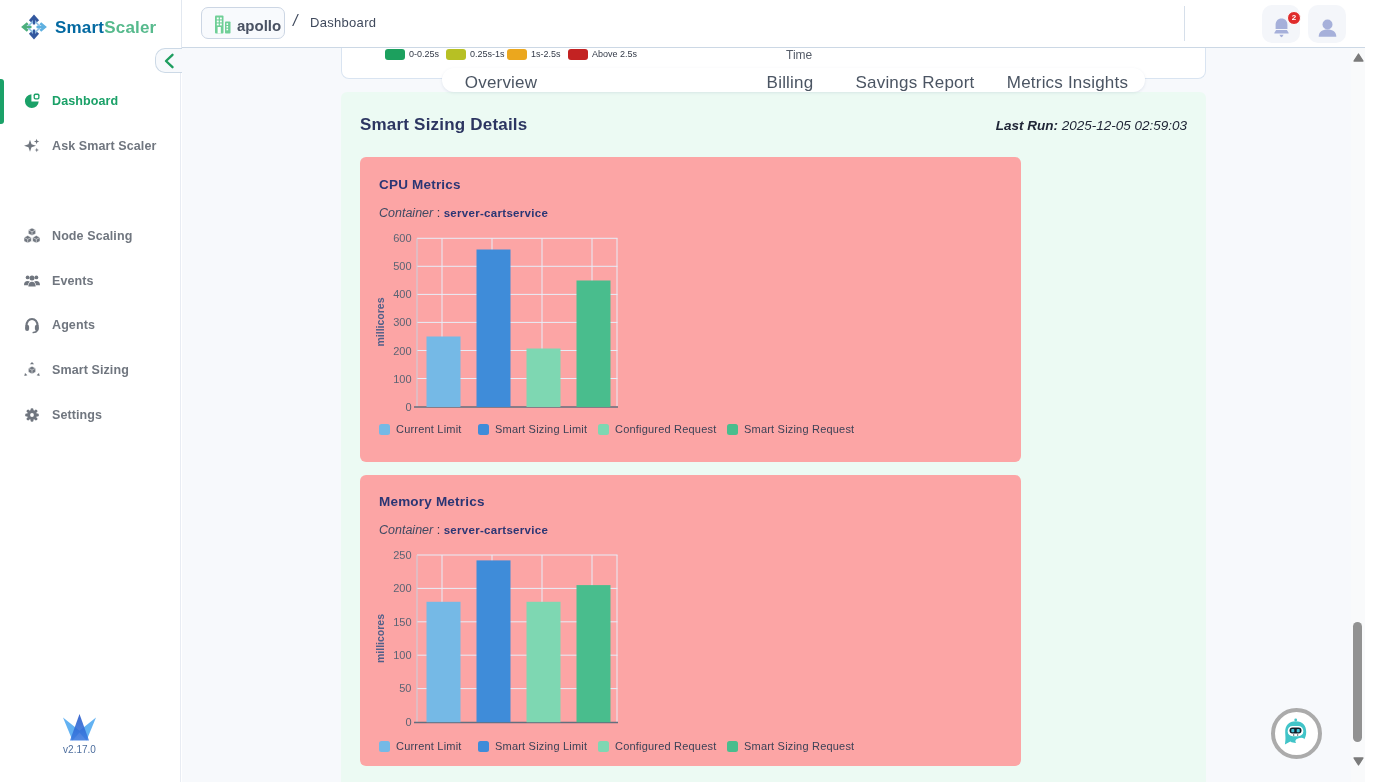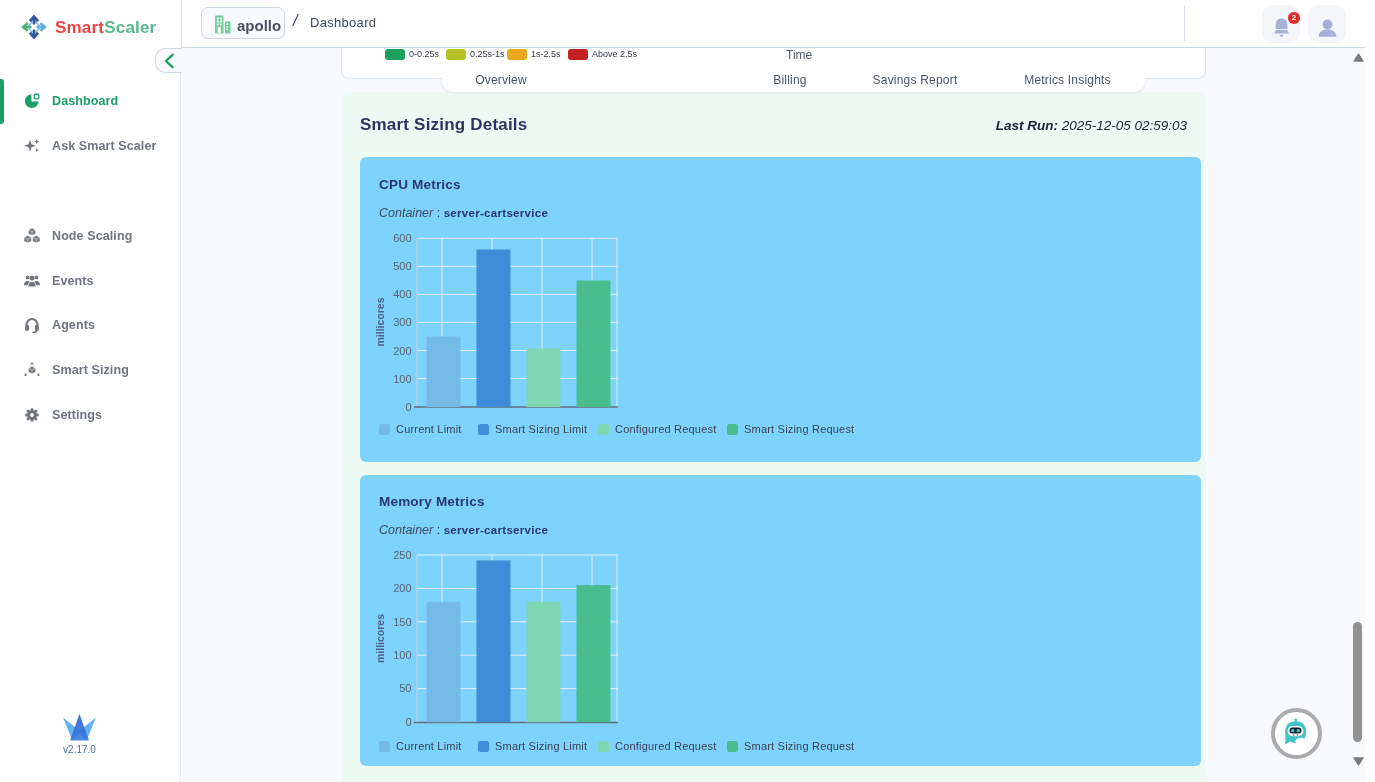--- a/index.html
+++ b/index.html
@@ -5,21 +5,21 @@
 * { margin:0; padding:0; box-sizing:border-box; }
 html,body { width:1375px; height:782px; overflow:hidden; }
 body { font-family:"Liberation Sans", sans-serif; background:#ffffff; }
 #app { position:relative; width:1375px; height:782px; overflow:hidden; }
 .abs { position:absolute; }
 
 
 #header { position:absolute; left:0; top:0; width:1375px; height:48px; background:#fff; }
 #header-border { position:absolute; left:181px; top:47px; width:1184px; height:1px; background:#ccd8e5; }
 #logo-text { position:absolute; left:55px; top:18px; font-size:17px; font-weight:bold; letter-spacing:0.2px; }
-#logo-text .s1 { color:#ef4444; }
+#logo-text .s1 { color:#0369a1; }
 #logo-text .s2 { color:#57ba8d; }
 #vdiv1 { position:absolute; left:181px; top:0; width:1px; height:48px; background:#e2e8f0; }
 #vdiv2 { position:absolute; left:1184px; top:6px; width:1px; height:35px; background:#d6dfEA; }
 #crumb-chip { position:absolute; left:201px; top:7px; width:84px; height:32px; background:#f8fafd; border:1px solid #ccd6e4; border-radius:7px; }
 #crumb-chip .txt { position:absolute; left:35px; top:9px; font-size:15px; font-weight:bold; color:#4a5263; }
 #crumb-slash { position:absolute; left:293px; top:12px; font-size:16px; color:#3f495c; font-style:italic;}
 #crumb-page { position:absolute; left:310px; top:15px; font-size:13px; color:#3f495c; letter-spacing:0.3px;}
 .hbtn { position:absolute; top:5px; width:38px; height:38px; background:#f4f6fa; border-radius:10px; }
 #bell-btn { left:1262px; }
 #user-btn { left:1308px; }
@@ -38,31 +38,31 @@
 
 
 #content { position:absolute; left:182px; top:48px; width:1169px; height:734px; background:#f7f9fc; }
 #topcard { position:absolute; left:341px; top:48px; width:865px; height:31px; background:#fff; border:1px solid #d9e4f1; border-top:none; border-radius:0 0 8px 8px; z-index:1; }
 .chip { position:absolute; z-index:2; top:49px; width:20px; height:11px; border-radius:3px; }
 .chiplbl { position:absolute; z-index:2; top:49px; white-space:nowrap; font-size:9px; color:#333a48; }
 #time-lbl { position:absolute; z-index:2; left:786px; top:48px; font-size:12px; color:#555c68; }
 
 
 #tabs { position:absolute; left:442px; top:68px; width:703px; height:24px; background:#fff; border-radius:12px; box-shadow:0 1px 3px rgba(80,100,140,0.13); z-index:2; }
-.tab { position:absolute; top:5px; font-size:12px; color:#4b5563; letter-spacing:0.2px; }
+.tab { position:absolute; top:5px; font-size:17px; color:#4b5563; letter-spacing:0.2px; }
 #tab-active { position:absolute; left:118px; top:0; width:180px; height:24px; background:#1fa46d; border-radius:12px; }
 #tab-active span { position:absolute; left:0; width:180px; text-align:center; top:5px; font-size:11.5px; font-weight:bold; color:#fff; letter-spacing:0.3px; }
 
 
 #green { position:absolute; left:341px; top:92px; width:865px; height:690px; background:#ecfaf3; border-radius:6px 6px 0 0; }
 #gs-title { position:absolute; left:360px; top:115px; font-size:17px; font-weight:bold; color:#2c3561; letter-spacing:0.2px; }
 #lastrun { position:absolute; right:188px; top:118px; font-size:13.5px; font-style:italic; color:#202637; }
 #lastrun b { color:#202637; }
 
-.card { position:absolute; left:360px; width:841px; background:#7dd3fc; border-radius:6px; }
+.card { position:absolute; left:360px; width:661px; background:#fca5a5; border-radius:6px; }
 #card-cpu { top:157px; height:305px; }
 #card-mem { top:475px; height:291px; }
 .card-title { position:absolute; left:19px; font-size:13.5px; font-weight:bold; color:#2b3674; letter-spacing:0.2px; }
 .container-line { position:absolute; left:19px; font-size:12.5px; color:#333a52; }
 .container-line .it { font-style:italic; color:#3f4a63; }
 .container-line b { color:#2b3674; font-size:11.5px; letter-spacing:0.3px; }
 
 .legend-row { position:absolute; }
 .lsq { position:absolute; width:11px; height:11px; border-radius:2.5px; }
 .llbl { position:absolute; top:-1px; font-size:11px; color:#3c4257; letter-spacing:0.2px; white-space:nowrap; }

